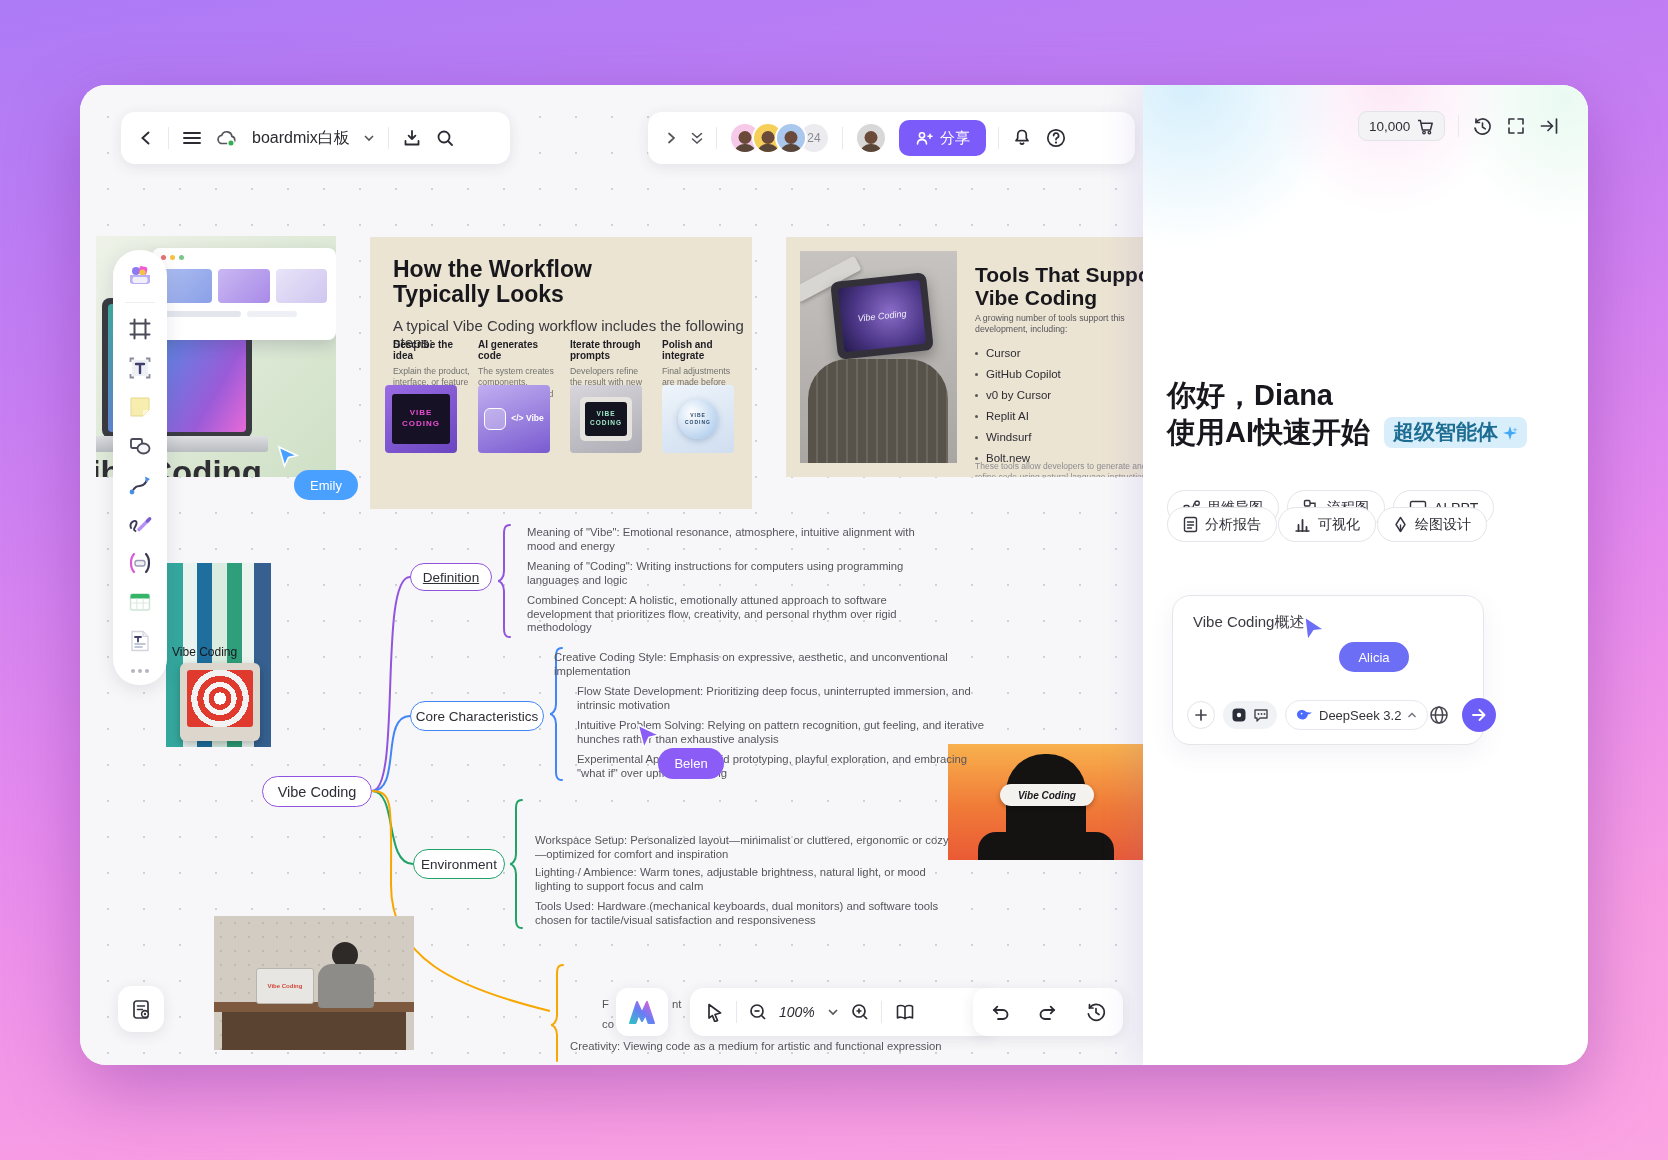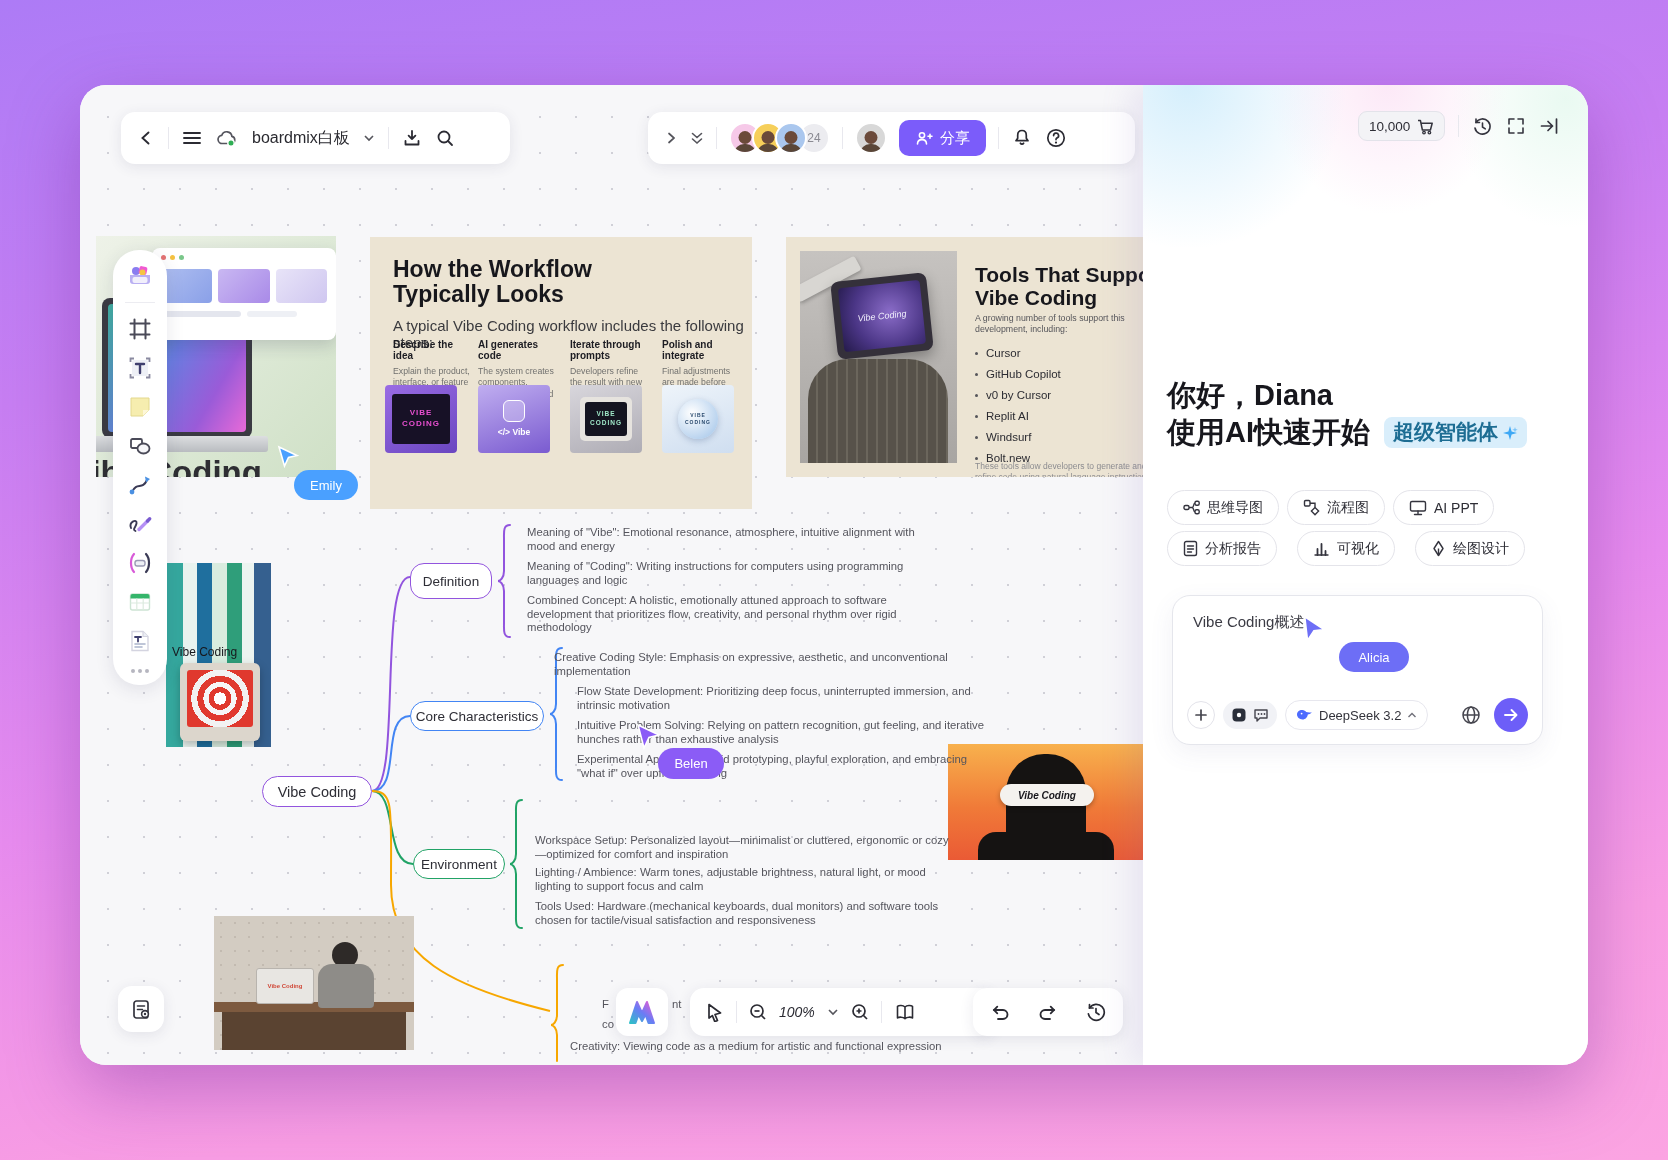--- a/index.html
+++ b/index.html
@@ -45,21 +45,21 @@
   .node{position:absolute;background:#fff;display:flex;align-items:center;justify-content:center;
     font-size:13.5px;color:#2e2e36;white-space:nowrap;cursor:pointer;}
   .mitem{position:absolute;font-size:11.3px;line-height:1.2;color:#55555d;cursor:pointer;}
   .cursor-tag{position:absolute;color:#fff;font-size:13px;display:flex;align-items:center;justify-content:center;
     border-radius:16px;}
   .greet{font-weight:bold;font-size:29px;color:#17171d;line-height:1.28;}
   .badge{display:inline-flex;align-items:center;gap:4px;background:#d9eefb;border-radius:8px;
     padding:2px 9px;font-weight:bold;font-size:21px;color:#1d6d93;}
   .chip{display:inline-flex;align-items:center;gap:7px;height:35px;padding:0 15px;border:1px solid #e4e4ea;
     border-radius:20px;background:#fff;font-size:14px;color:#2e2e36;cursor:pointer;white-space:nowrap;}
-  .input-card{position:absolute;left:1092px;top:510px;width:371px;height:150px;background:#fff;border:1px solid #e5e6ec;
+  .input-card{position:absolute;left:1092px;top:510px;width:312px;height:150px;background:#fff;border:1px solid #e5e6ec;
     border-radius:18px;box-shadow:0 8px 24px rgba(90,90,140,.08);}
   .model-pill{display:inline-flex;align-items:center;gap:6px;height:30px;padding:0 10px;border:1px solid #e7e7ee;
     border-radius:16px;font-size:13px;color:#33333b;cursor:pointer;white-space:nowrap;}
   .thumb{position:absolute;top:148px;width:72px;height:68px;border-radius:4px;overflow:hidden;}
   .px-text{font-weight:bold;letter-spacing:1px;text-align:center;line-height:1.35;}
 </style>
 </head>
 <body>
 
 <div class="stage">
@@ -119,21 +119,21 @@
           </div>
       <div class="abs wf-step" style="left:292px;top:102px;width:78px;">
         <h4>Polish and integrate</h4>
             <p>Final adjustments are made before integrating into the product.</p>
           </div>
       <div class="thumb" style="left:15px;background:linear-gradient(150deg,#9a6ce4,#6a46c0);padding:9px 7px;">
         <div style="width:100%;height:100%;background:#171126;border-radius:3px;display:flex;align-items:center;justify-content:center;">
           <span class="px-text" style="font-size:8px;color:#e84fd0;width:40px;">VIBE CODING</span>
         </div>
           </div>
-      <div class="thumb" style="left:108px;background:linear-gradient(160deg,#c0aef0,#7a5bd0);display:flex;flex-direction:column;align-items:center;justify-content:center;gap:5px;">
+      <div class="thumb" style="left:108px;background:linear-gradient(160deg,#c0aef0,#7a5bd0);display:flex;flex-direction:row;align-items:center;justify-content:center;gap:5px;">
           <span style="width:22px;height:22px;border-radius:6px;background:rgba(255,255,255,.25);border:1.5px solid #fff;"></span>
           <span class="px-text" style="font-size:8.5px;color:#fff;letter-spacing:0;">&lt;/&gt; Vibe</span>
           </div>
       <div class="thumb" style="left:200px;background:linear-gradient(160deg,#d8d6dc,#aeacb4);display:flex;align-items:center;justify-content:center;">
         <div style="width:52px;height:44px;background:#e6e3de;border-radius:5px;padding:5px;">
           <div style="width:100%;height:100%;background:#141420;border-radius:3px;display:flex;align-items:center;justify-content:center;">
             <span class="px-text" style="font-size:6.5px;color:#9fe8c8;width:34px;">VIBE CODING</span>
           </div>
             </div>
           </div>
@@ -211,21 +211,21 @@
       <div class="abs" style="left:0;top:86px;width:200px;height:10px;background:#7d5a3f;"></div>
       <div class="abs" style="left:8px;top:96px;width:184px;height:38px;background:#5a4331;"></div>
       <div class="abs" style="left:42px;top:52px;width:58px;height:36px;background:#e8e6e2;border-radius:3px;border:1px solid #b8b4ae;display:flex;align-items:center;justify-content:center;">
         <span style="font-size:6px;color:#d04a3a;font-weight:bold;">Vibe Coding</span>
       </div>
       <div class="abs" style="left:118px;top:26px;width:26px;height:26px;border-radius:50%;background:#2e2a28;"></div>
       <div class="abs" style="left:104px;top:48px;width:56px;height:44px;border-radius:14px 14px 4px 4px;background:#8e8c88;"></div>
     </div>
 
     <div class="node" style="left:182px;top:691px;width:110px;height:31px;border:1.7px solid #9254de;border-radius:16px;font-size:14.5px;">Vibe Coding</div>
-    <div class="node" style="left:330px;top:478px;width:82px;height:36px;border:1.6px solid #9254de;border-radius:14px;">Definition</div>
+    <div class="node" style="left:330px;top:478px;width:82px;height:28px;border:1.6px solid #9254de;border-radius:14px;text-decoration:underline;">Definition</div>
     <div class="node" style="left:330px;top:616px;width:134px;height:30px;border:1.6px solid #4285f4;border-radius:15px;">Core Characteristics</div>
     <div class="node" style="left:333px;top:764px;width:92px;height:30px;border:1.6px solid #21a366;border-radius:15px;">Environment</div>
 
     <svg class="abs" style="left:417px;top:438px;" width="16" height="118">
       <path d="M13,2 C6,2 7,9 7,16 L7,48 C7,55 3,58 1,58 C3,58 7,61 7,68 L7,100 C7,107 6,114 13,114" fill="none" stroke="#9254de" stroke-width="2" stroke-linecap="round"></path>
         </svg>
     <svg class="abs" style="left:469px;top:561px;" width="16" height="138">
       <path d="M13,2 C6,2 7,9 7,16 L7,58 C7,65 3,68 1,68 C3,68 7,71 7,78 L7,120 C7,127 6,134 13,134" fill="none" stroke="#4285f4" stroke-width="2" stroke-linecap="round"></path>
         </svg>
     <svg class="abs" style="left:429px;top:713px;" width="16" height="134">
@@ -536,21 +536,21 @@
         <span>流程图</span>
           </span>
       <span class="chip">
         <svg width="18" height="17">
               <rect x="1.5" y="2.5" width="15" height="9.5" rx="1.5" fill="none" stroke="#34343e" stroke-width="1.4"></rect>
               <path d="M9,12 v2.5 M5.5,15.5 h7" stroke="#34343e" stroke-width="1.4" stroke-linecap="round"></path>
             </svg>
         <span>AI PPT</span>
           </span>
     </div>
-    <div class="abs" style="left:24px;top:446px;display:flex;gap:20px;">
+    <div class="abs" style="left:24px;top:422px;display:flex;gap:1px;">
       <span class="chip">
         <svg width="15" height="17">
               <rect x="1.5" y="1.5" width="12" height="14" rx="1.8" fill="none" stroke="#34343e" stroke-width="1.4"></rect>
               <path d="M4.5,6 h6 M4.5,9 h6 M4.5,12 h4" stroke="#34343e" stroke-width="1.4" stroke-linecap="round"></path>
             </svg>
         <span>分析报告</span>
           </span>
       <span class="chip">
         <svg width="17" height="17">
               <path d="M2,15 h13" stroke="#34343e" stroke-width="1.4" stroke-linecap="round"></path>

